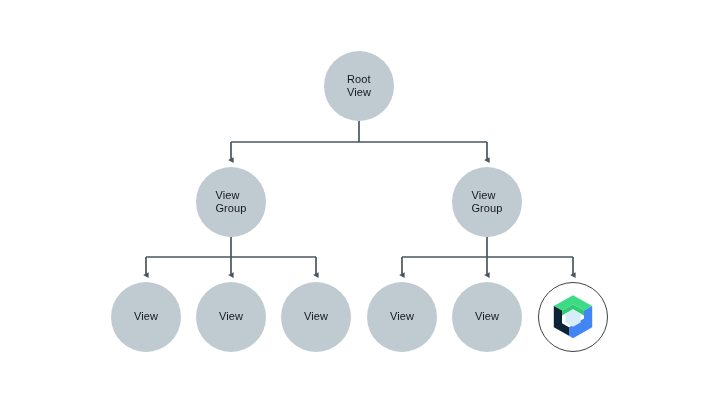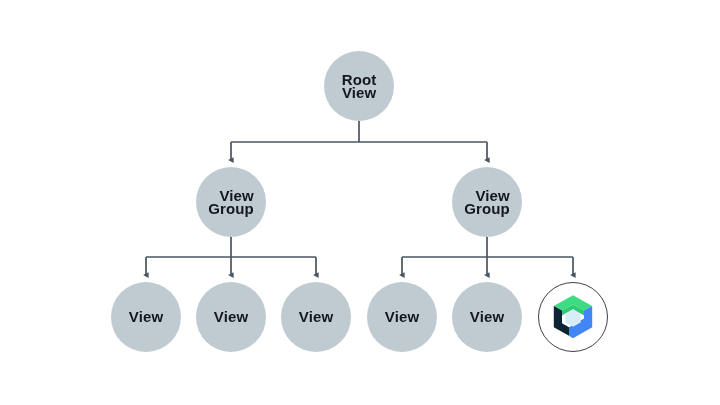--- a/index.html
+++ b/index.html
@@ -31,27 +31,26 @@
     border-radius: 50%;
     display: flex;
     align-items: center;
     justify-content: center;
     box-sizing: border-box;
   }
   .node-plain {
     background: #bfcbd1;
   }
   .node-label {
-    font-size: 15px;
+    font-size: 11px;
     line-height: 13.5px;
     color: #14181c;
-    text-align: right;
+    text-align: left;
     white-space: pre-line;
     letter-spacing: 0.1px;
-    font-weight: bold;
   }
   .node-logo {
     background: #ffffff;
     border: 1.4px solid #3d4248;
   }
   .logo-svg {
     display: block;
   }
 </style>
 </head>

